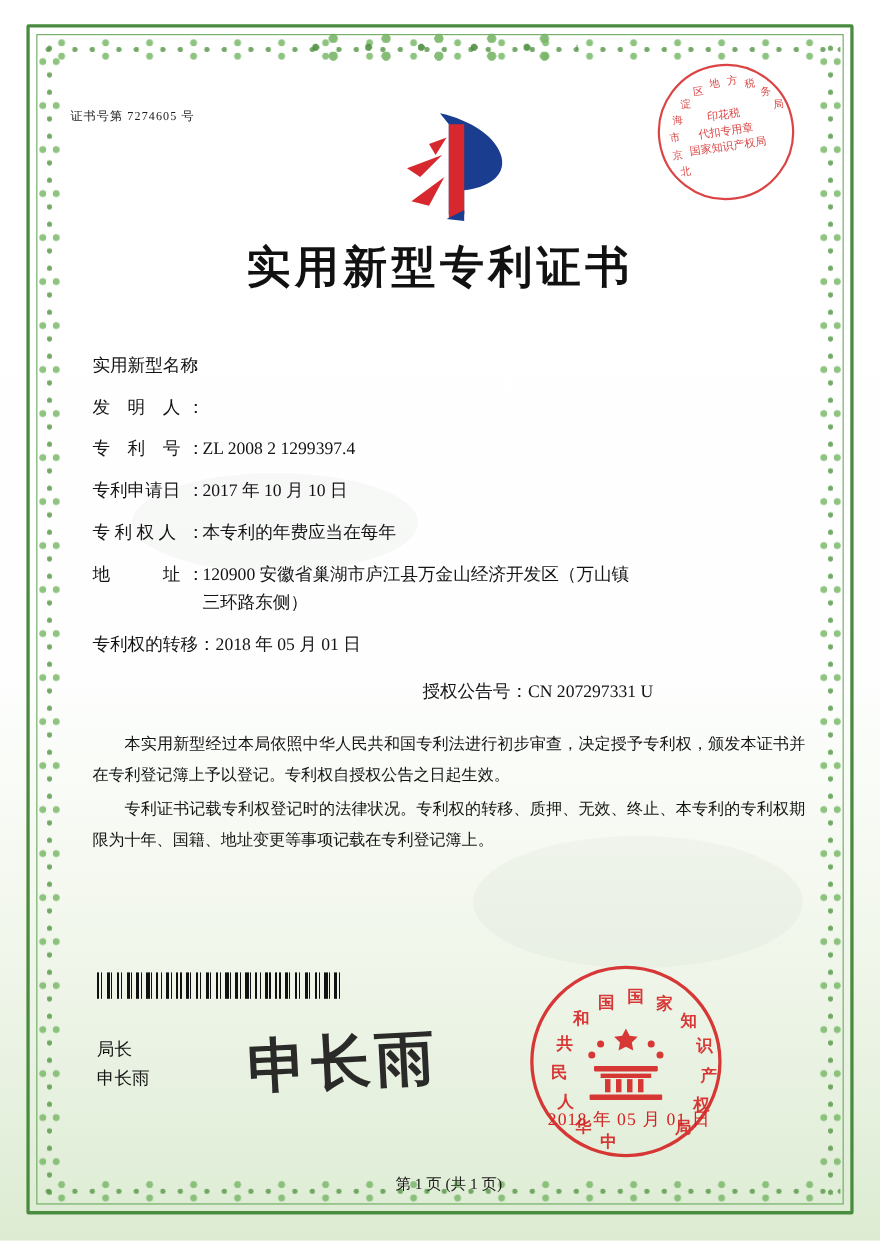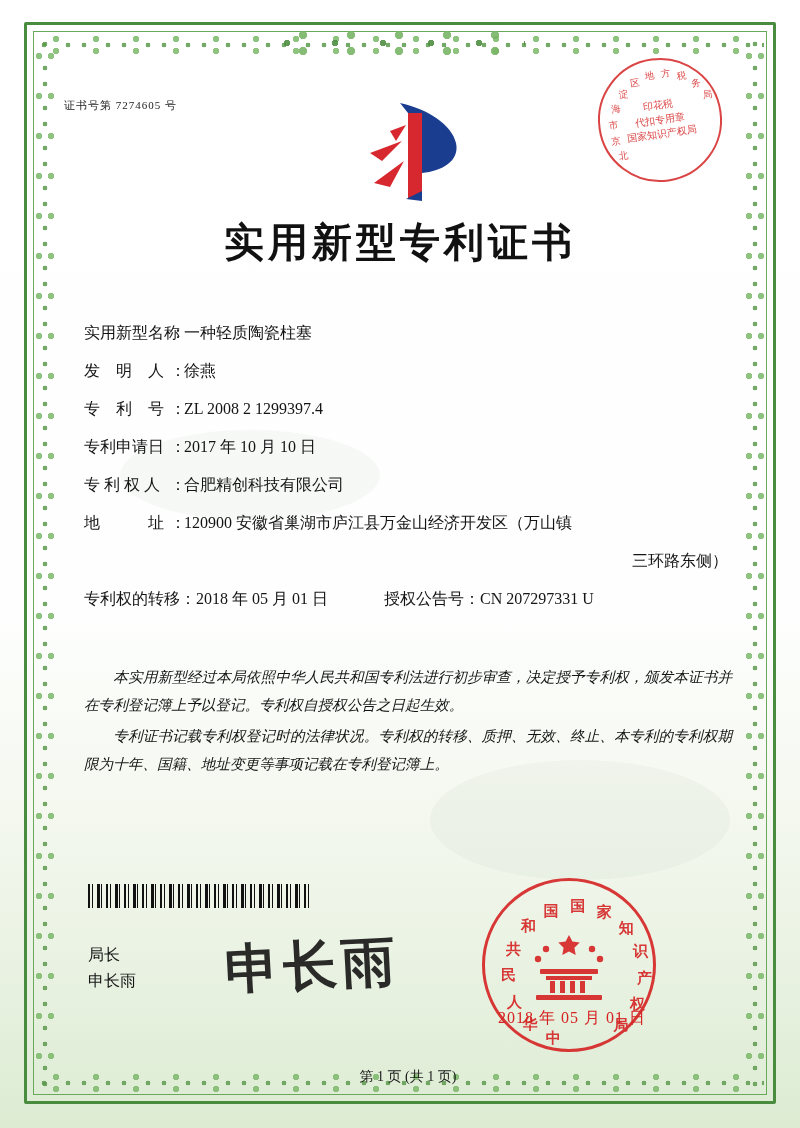--- a/index.html
+++ b/index.html
@@ -87,31 +87,31 @@
   }
 
   .fields {
     position:absolute; left:84px; top:325px; right:72px;
     font-size:16px; color:#141414; line-height:1;
   }
   .field-row { display:flex; align-items:flex-start; margin-bottom:22px; }
   .f-label { width:86px; flex:0 0 86px; letter-spacing:0px; white-space:pre; }
   .f-colon { width:14px; flex:0 0 14px; }
   .f-value { flex:1 1 auto; }
-  .f-value2 { margin-top:22px;text-align:right; }
+  .f-value2 { margin-top:10px; }
 
   .grant-row { display:flex; align-items:flex-start; margin-bottom:6px; }
   .grant-left { width:300px; flex:0 0 300px; }
-  .grant-right { flex:1 1 auto; }
+  .grant-right { flex:1 1 auto;margin-top:43px; }
 
   .paras {
     position:absolute; left:84px; right:68px; top:663px;
     font-size:14.6px; line-height:1.95; color:#141414; text-align:justify;
   }
-  .paras p { margin:0 0 2px 0; text-indent:2em;font-style:italic; }
+  .paras p { margin:0 0 2px 0; text-indent:2em; }
 
   .barcode {
     position:absolute; left:88px; top:884px;
     width:222px; height:24px;
     background-image:repeating-linear-gradient(90deg,
       #111 0 2px, transparent 2px 4px,
       #111 4px 5px, transparent 5px 9px,
       #111 9px 12px, transparent 12px 13px,
       #111 13px 14px, transparent 14px 18px);
   }
@@ -210,45 +210,43 @@
     </svg>
   </div>
 
   <div class="title">实用新型专利证书</div>
 
   <div class="fields">
 
     <div class="field-row">
       <div class="f-label">实用新型名称</div>
       <div class="f-colon">：</div>
-      <div class="f-value">一种轻质陶瓷柱塞</div>
     </div>
 
     <div class="field-row">
       <div class="f-label">发　明　人</div>
       <div class="f-colon">：</div>
-      <div class="f-value">徐燕</div>
     </div>
 
     <div class="field-row">
       <div class="f-label">专　利　号</div>
       <div class="f-colon">：</div>
       <div class="f-value">ZL 2008 2 1299397.4</div>
     </div>
 
     <div class="field-row">
       <div class="f-label">专利申请日</div>
       <div class="f-colon">：</div>
       <div class="f-value">2017 年 10 月 10 日</div>
     </div>
 
     <div class="field-row">
       <div class="f-label">专 利 权 人</div>
       <div class="f-colon">：</div>
-      <div class="f-value">合肥精创科技有限公司</div>
+      <div class="f-value">本专利的年费应当在每年</div>
     </div>
 
     <div class="field-row">
       <div class="f-label">地　　　址</div>
       <div class="f-colon">：</div>
       <div class="f-value">
         <div>120900 安徽省巢湖市庐江县万金山经济开发区（万山镇</div>
         <div class="f-value2">三环路东侧）</div>
       </div>
     </div>

